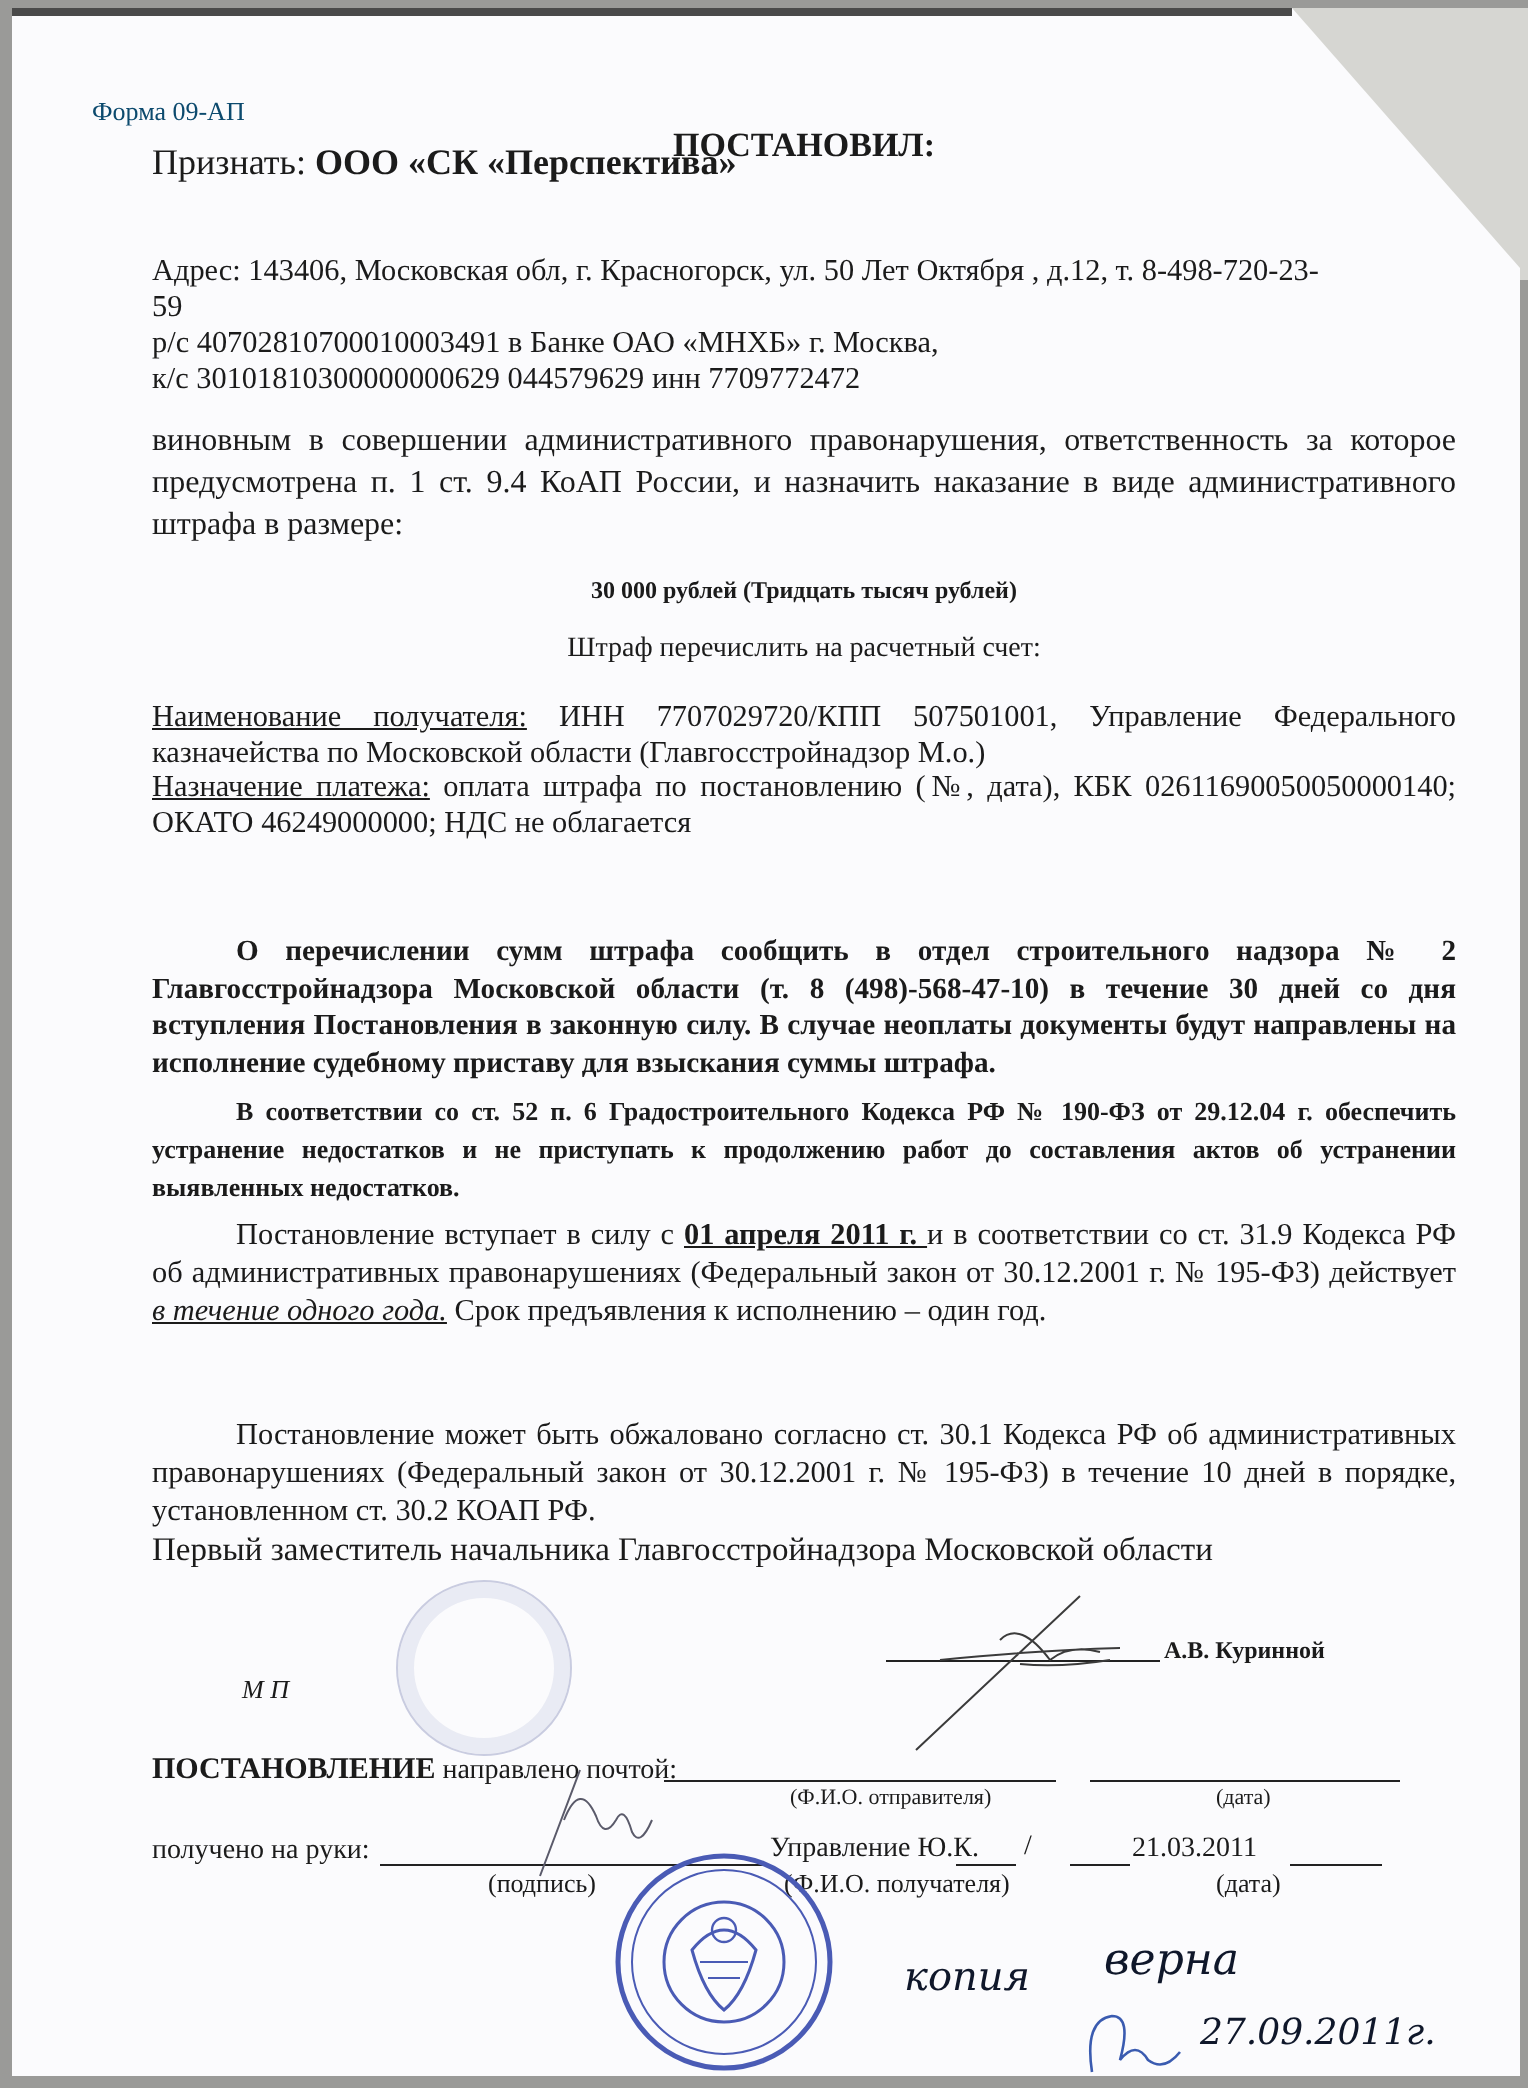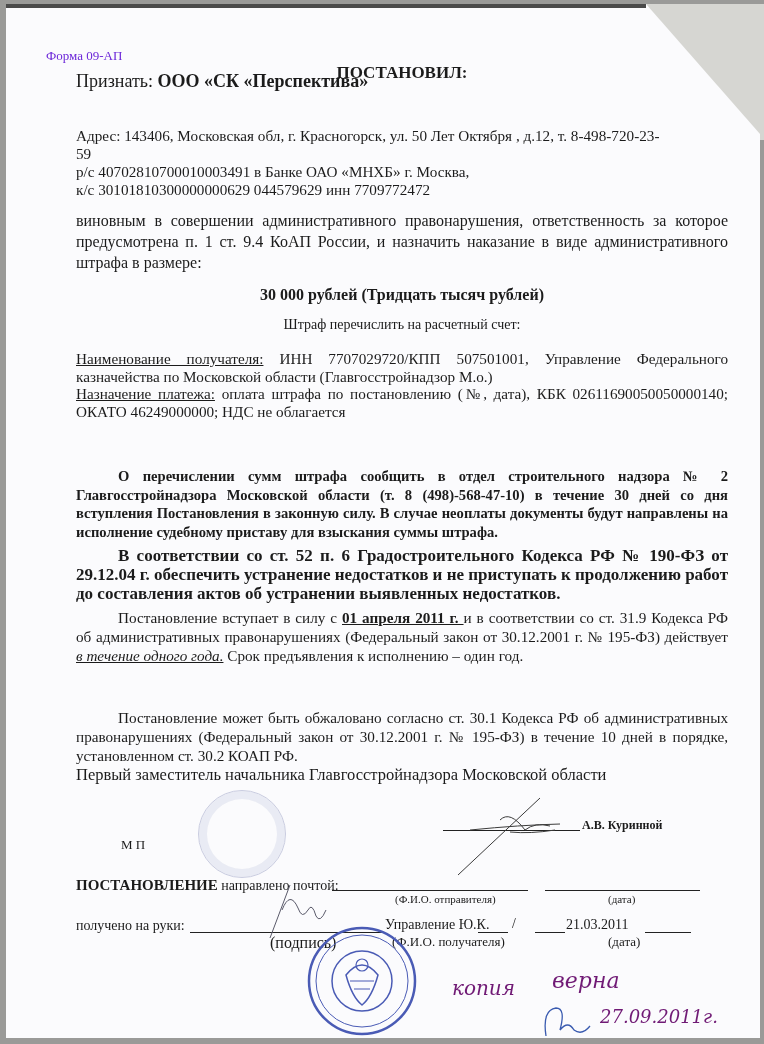--- a/index.html
+++ b/index.html
@@ -13,34 +13,34 @@
   .page {
     position: absolute; left: 6px; top: 4px; width: 754px; height: 1034px;
     background: #fbfbfd;
     clip-path: polygon(0 0, 640px 0, 754px 130px, 754px 1034px, 0 1034px);
   }
   .corner {
     position: absolute; left: 640px; top: 4px; width: 124px; height: 136px;
     background: #d6d6d2;
   }
   .topband { position:absolute; left:0; top:0; width:640px; height:4px; background:#4a4a4a; }
-  .ghost { position:absolute; color:#6d28d9; font-size:13px; }
+  .ghost { position:absolute; color:#0c4a6e; font-size:13px; }
   .doc { position: absolute; left: 76px; width: 652px; font-size: 15.2px; line-height: 18px; }
   .abs { position: absolute; }
   .center { text-align: center; }
   .justify { text-align: justify; text-align-last: left; }
   .b { font-weight: bold; }
   .u { text-decoration: underline; }
   .i { font-style: italic; }
   .title { font-size: 17px; font-weight: bold; }
   .small { font-size: 11px; }
   .stamp {
     position:absolute; border-radius:50%;
   }
-  .hand { font-family: "DejaVu Serif", serif; font-style: italic; color: #701a75; position:absolute; }
+  .hand { font-family: "DejaVu Serif", serif; font-style: italic; color: #0f172a; position:absolute; }
 </style>
 </head>
 <body>
 
 <div class="corner"></div>
 <div class="page">
   <div class="topband"></div>
   <div class="ghost" style="left:40px;top:44px;">Форма 09-АП</div>
 </div>
 
@@ -53,65 +53,65 @@
 
 <div class="doc" style="top:127px;">
   <div>Адрес: 143406, Московская обл, г. Красногорск, ул. 50 Лет Октября , д.12, т. 8-498-720-23-</div>
   <div>59</div>
   <div>р/с 40702810700010003491 в Банке ОАО «МНХБ» г. Москва,</div>
   <div>к/с 30101810300000000629  044579629 инн 7709772472</div>
 </div>
 
 <div class="doc justify" style="top:210px; line-height:21px; font-size:16px;">виновным в совершении административного правонарушения, ответственность за которое предусмотрена п. 1 ст. 9.4 КоАП России, и назначить наказание в виде административного штрафа в размере:</div>
 
-<div class="doc center b" style="top:286px; font-size:16px;">30 000  рублей (Тридцать тысяч  рублей)</div>
+<div class="doc center b" style="top:286px; font-size:12px;">30 000  рублей (Тридцать тысяч  рублей)</div>
 
 <div class="doc center" style="top:316px; font-size:14px;">Штраф перечислить на расчетный счет:</div>
 
 <div class="doc justify" style="top:350px; line-height:17.5px;">
   <div><span class="u">Наименование получателя:</span><span> ИНН 7707029720/КПП 507501001, Управление Федерального казначейства по Московской области (Главгосстройнадзор М.о.)</span></div>
   <div><span class="u">Назначение платежа:</span><span> оплата штрафа по постановлению (№, дата), КБК 02611690050050000140; ОКАТО 46249000000; НДС не облагается</span></div>
 </div>
 
 <div class="doc justify b" style="top:467px; text-indent:42px; font-size:14.6px; line-height:18.5px;">О перечислении сумм штрафа сообщить в отдел строительного надзора № 2 Главгосстройнадзора Московской области  (т. 8 (498)-568-47-10) в течение 30 дней со дня вступления Постановления в законную силу. В случае неоплаты документы будут направлены на исполнение судебному приставу для взыскания суммы штрафа.</div>
 
-<div class="doc justify b" style="top:546px; text-indent:42px; font-size:17px; line-height:19px;">В соответствии со ст. 52 п. 6 Градостроительного Кодекса РФ № 190-ФЗ от 29.12.04 г. обеспечить устранение недостатков и не приступать к продолжению работ до составления актов об устранении выявленных недостатков.</div>
+<div class="doc justify b" style="top:546px; text-indent:42px; font-size:13px; line-height:19px;">В соответствии со ст. 52 п. 6 Градостроительного Кодекса РФ № 190-ФЗ от 29.12.04 г. обеспечить устранение недостатков и не приступать к продолжению работ до составления актов об устранении выявленных недостатков.</div>
 
 <div class="doc justify" style="top:608px; text-indent:42px; line-height:19px;"><span>Постановление вступает в силу с </span><span class="b u"> 01 апреля 2011 г. </span><span>и в соответствии со ст. 31.9 Кодекса РФ об административных правонарушениях (Федеральный закон от 30.12.2001 г. № 195-ФЗ) действует </span><span class="i u">в течение одного года.</span><span> Срок предъявления к исполнению – один год.</span></div>
 
 <div class="doc justify" style="top:708px; text-indent:42px; line-height:19px;">Постановление может быть обжаловано согласно ст. 30.1 Кодекса РФ об административных правонарушениях (Федеральный закон от 30.12.2001 г. № 195-ФЗ) в течение 10 дней в порядке, установленном ст. 30.2 КОАП РФ.</div>
 
 <div class="doc" style="top:766px; font-size:16.5px;">Первый заместитель начальника Главгосстройнадзора Московской области</div>
 
 <div class="stamp" style="left:198px; top:790px; width:86px; height:86px; border:1.5px solid #c9cce0; box-shadow: inset 0 0 0 8px rgba(200,205,225,0.35);"></div>
 
 <div class="abs" style="left:443px; top:830px; width:137px; border-bottom:1px solid #222;"></div>
 <svg class="abs" style="left:440px; top:790px;" width="170" height="90">
   <path d="M100 8 L18 85 M30 40 Q80 35 120 34 M60 30 Q70 20 85 40 Q95 32 110 36 M70 42 Q90 44 115 40" stroke="#3b3b3b" stroke-width="1" fill="none"></path>
 </svg>
 <div class="abs b" style="left:582px; top:818px; font-size:12px;">А.В. Куринной</div>
-<div class="abs" style="left:121px; top:837px; font-size:13px;">М П</div>
+<div class="abs" style="left:121px; top:837px; font-size:13px;font-style:italic;">М П</div>
 
 <div class="abs" style="left:76px; top:877px; font-size:14px;">
   <span class="b" style="font-size:15px;">ПОСТАНОВЛЕНИЕ</span><span> направлено почтой:</span>
 </div>
 <div class="abs" style="left:332px; top:890px; width:196px; border-bottom:1px solid #222;"></div>
 <div class="abs" style="left:545px; top:890px; width:155px; border-bottom:1px solid #222;"></div>
 <div class="abs small" style="left:395px; top:893px;">(Ф.И.О. отправителя)</div>
 <div class="abs small" style="left:608px; top:893px;">(дата)</div>
 
 <div class="abs" style="left:76px; top:918px; font-size:14px;">получено на руки:</div>
 <div class="abs" style="left:190px; top:932px; width:192px; border-bottom:1px solid #222;"></div>
 <div class="abs" style="left:385px; top:917px; font-size:14px;">Управление Ю.К.</div>
 <div class="abs" style="left:478px; top:932px; width:30px; border-bottom:1px solid #222;"></div>
 <div class="abs" style="left:512px; top:916px; font-size:14px;">/</div>
 <div class="abs" style="left:535px; top:932px; width:30px; border-bottom:1px solid #222;"></div>
 <div class="abs" style="left:566px; top:917px; font-size:14px;">21.03.2011</div>
 <div class="abs" style="left:645px; top:932px; width:46px; border-bottom:1px solid #222;"></div>
-<div class="abs" style="left:270px; top:934px; font-size:16px;">(подпись)</div>
+<div class="abs" style="left:244px; top:934px; font-size:13px;">(подпись)</div>
 <div class="abs" style="left:392px; top:934px; font-size:13px;">(Ф.И.О. получателя)</div>
 <div class="abs" style="left:608px; top:934px; font-size:13px;">(дата)</div>
 
 <svg class="abs" style="left:260px; top:880px;" width="80" height="60">
   <path d="M10 58 L30 5 M22 30 Q30 10 38 28 Q42 40 48 30 Q52 22 56 36 Q60 44 66 30" stroke="#5a5a6a" stroke-width="1" fill="none"></path>
 </svg>
 
 <svg class="abs" style="left:306px; top:925px;" width="112" height="112" viewBox="0 0 112 112">
   <circle cx="56" cy="56" r="53" fill="none" stroke="#4a5bb5" stroke-width="2.5"></circle>
   <circle cx="56" cy="56" r="46" fill="none" stroke="#4a5bb5" stroke-width="1"></circle>

